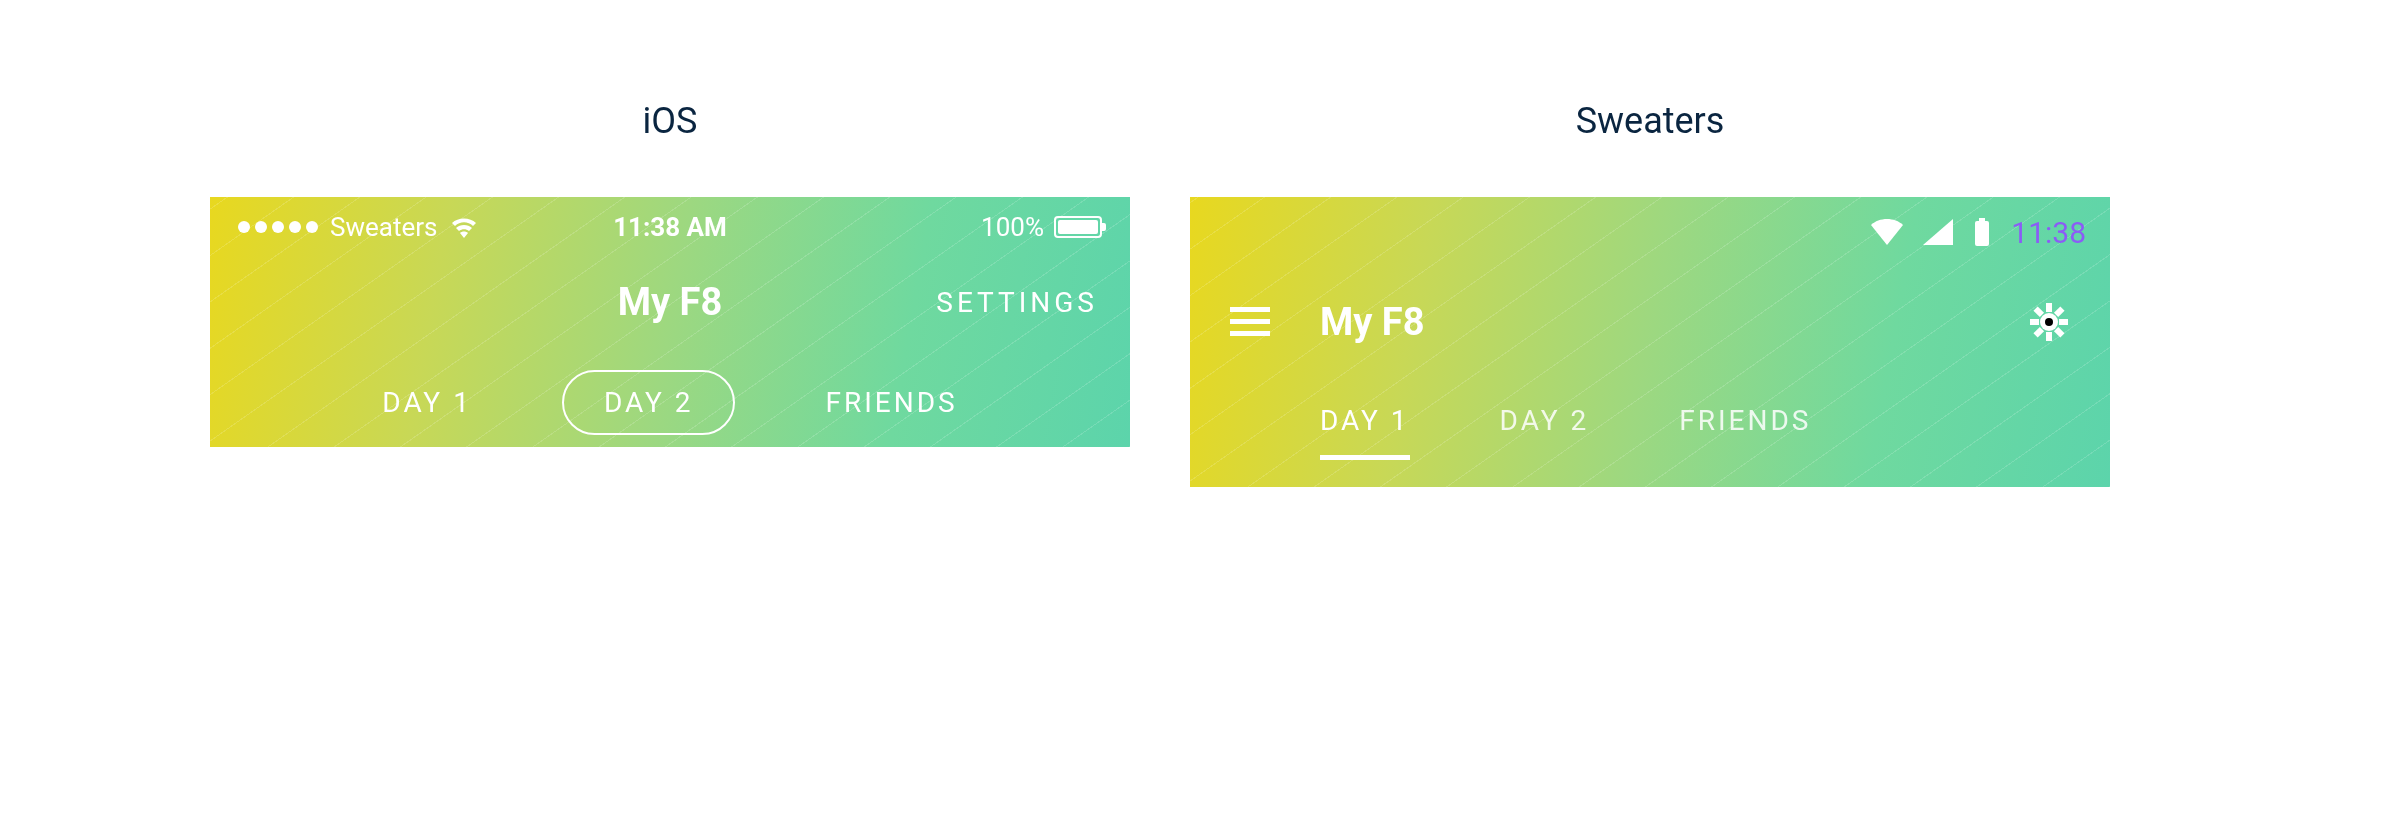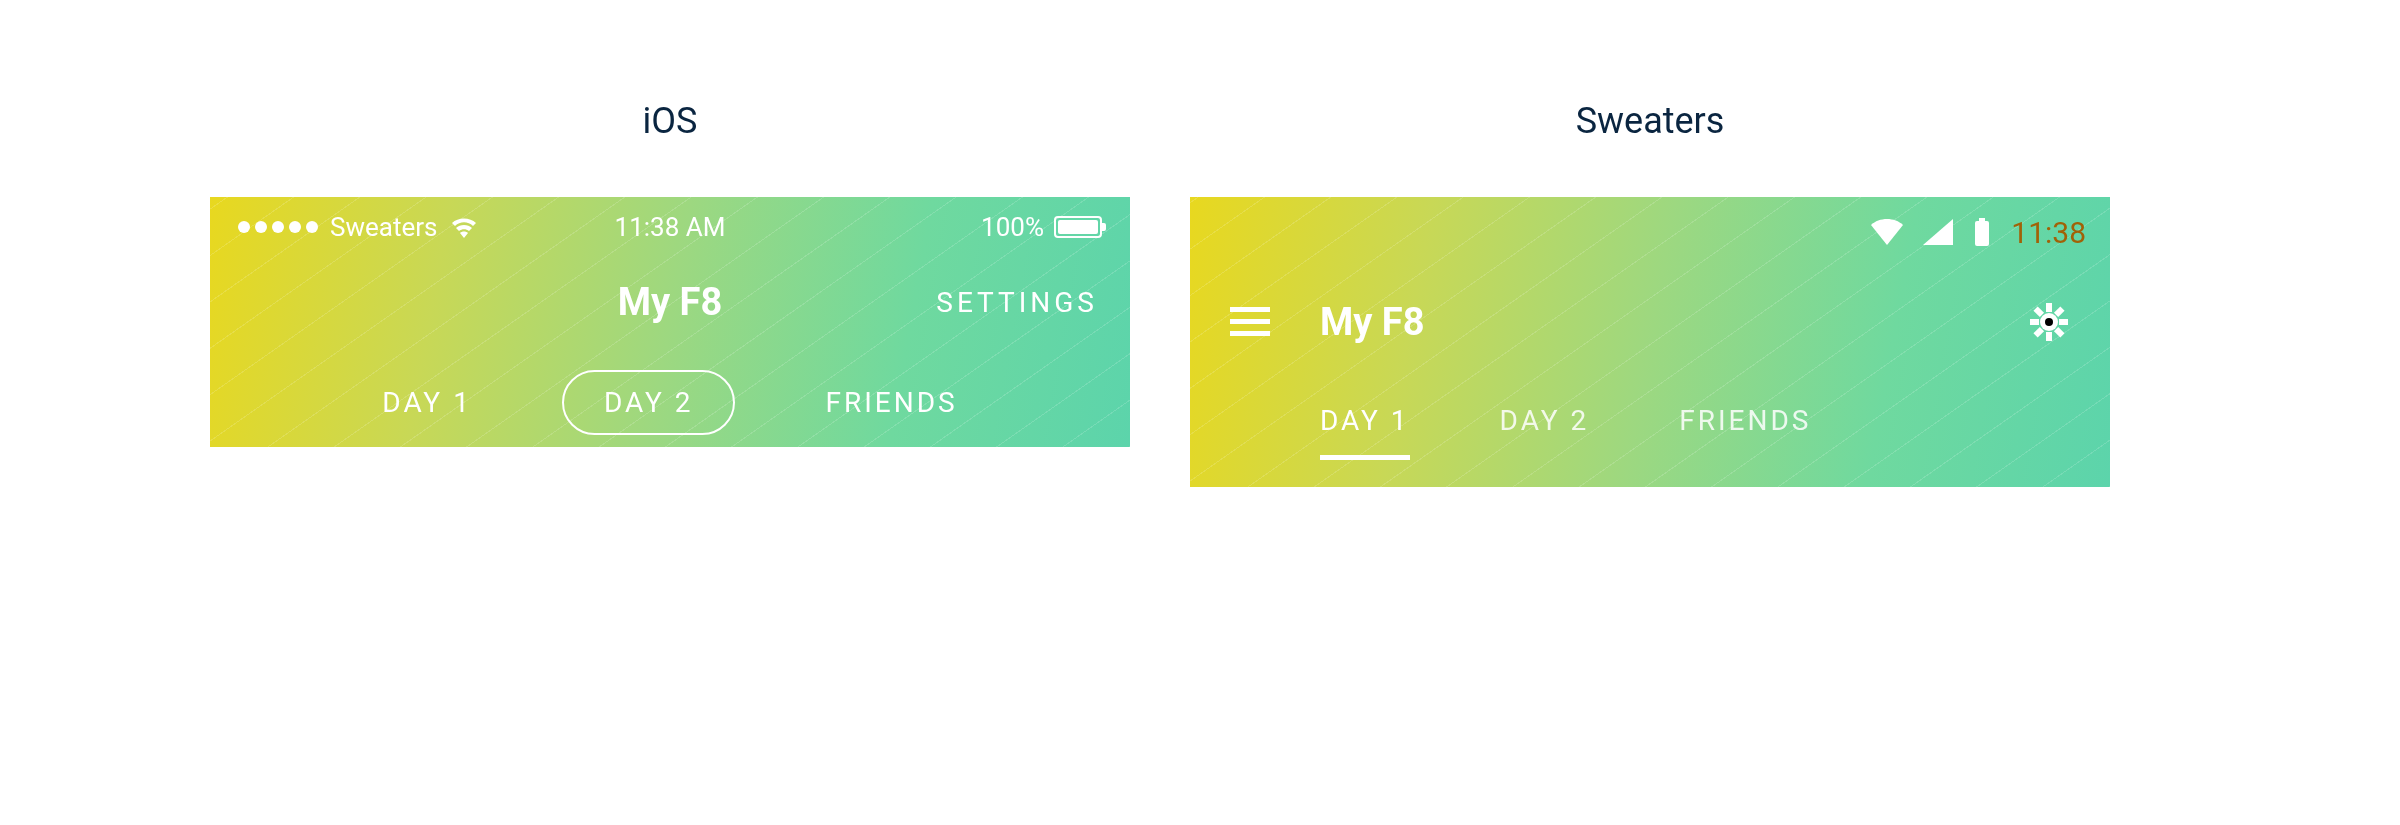--- a/index.html
+++ b/index.html
@@ -85,21 +85,21 @@
       background: #ffffff;
     }
     .carrier-name {
       font-size: 26px;
       font-weight: 400;
     }
     .ios-status-center {
       position: absolute;
       left: 50%;
       transform: translateX(-50%);
-      font-weight: 400;
+      font-weight: 700;
       text-align: right;
     }
     .ios-status-right {
       display: flex;
       align-items: center;
       gap: 10px;
     }
     .ios-battery-icon {
       width: 48px;
       height: 22px;
@@ -162,21 +162,21 @@
       border: 2px solid #ffffff;
     }
     
     .android-statusbar {
       position: relative;
       height: 70px;
       display: flex;
       align-items: center;
       justify-content: flex-end;
       padding: 0 24px;
-      color: #a16207;
+      color: #8b5cf6;
       font-size: 30px;
       gap: 20px;
     }
     .android-statusbar-overlay {
       position: absolute;
       inset: 0;
       background: rgba(0,0,0,0.2);
     }
     .android-statusbar > * {
       position: relative;

